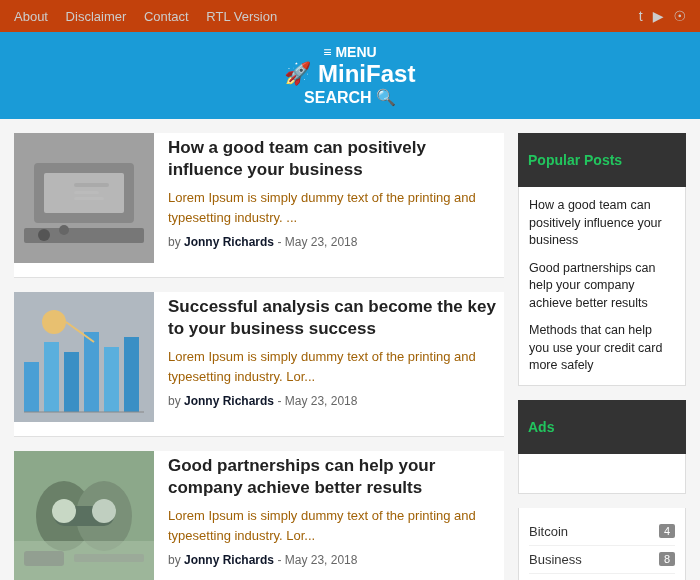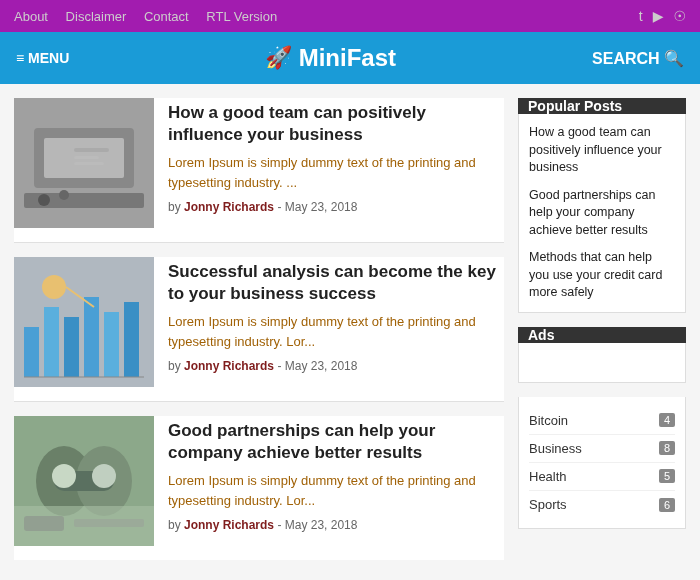--- a/index.html
+++ b/index.html
@@ -1,20 +1,20 @@
 <!DOCTYPE html>
 <html><head>
   <meta charset="utf-8">
   <style>
     * { margin: 0; padding: 0; box-sizing: border-box; }
     body { font-family: Arial, sans-serif; font-size: 14px; background: #f5f5f5; width: 700px; }
 
     
     .top-bar {
-      background: #a21caf;
+      background: #c2410c;
       color: #ccc;
       display: flex;
       justify-content: space-between;
       align-items: center;
       padding: 8px 14px;
       font-size: 13px;
     }
     .top-bar-links a {
       color: #ccc;
       text-decoration: none;
@@ -23,20 +23,21 @@
     .top-bar-icons { display: flex; gap: 10px; }
     .top-bar-icons span { color: #ccc; font-size: 14px; cursor: pointer; }
 
     
     .header {
       background: #1a9bd7;
       display: flex;
       align-items: center;
       justify-content: space-between;
       padding: 12px 16px;
+      flex-direction: column;
     }
     .header-menu {
       color: #fff;
       font-weight: bold;
       font-size: 14px;
       cursor: pointer;
       display: flex;
       align-items: center;
       gap: 6px;
     }
@@ -104,37 +105,37 @@
       font-size: 13px;
       color: #a16207;
       line-height: 1.5;
       margin-bottom: 8px;
     }
     .article-meta {
       font-size: 12px;
       color: #666;
     }
     .article-meta a {
-      color: #7f1d1d;
+      color: #0f172a;
       text-decoration: none;
       font-weight: bold;
     }
 
     
     .sidebar-col {
       width: 168px;
       flex-shrink: 0;
     }
     .sidebar-widget { margin-bottom: 14px; }
     .widget-title {
       background: #333;
-      color: #ffffff;
+      color: #22c55e;
       font-size: 14px;
       font-weight: bold;
-      padding: 0 10px;
+      padding: 19px 10px;
       margin-bottom: 0;
     }
     .widget-body {
       background: #fff;
       border: 1px solid #ddd;
       border-top: none;
       padding: 10px;
     }
     .popular-post-item {
       font-size: 12.5px;

